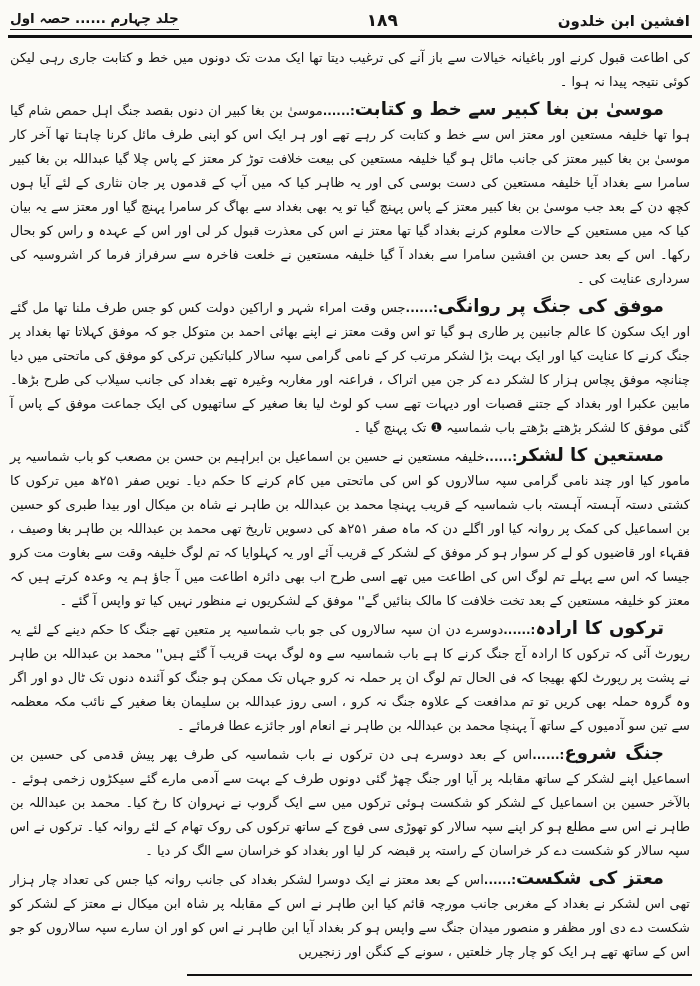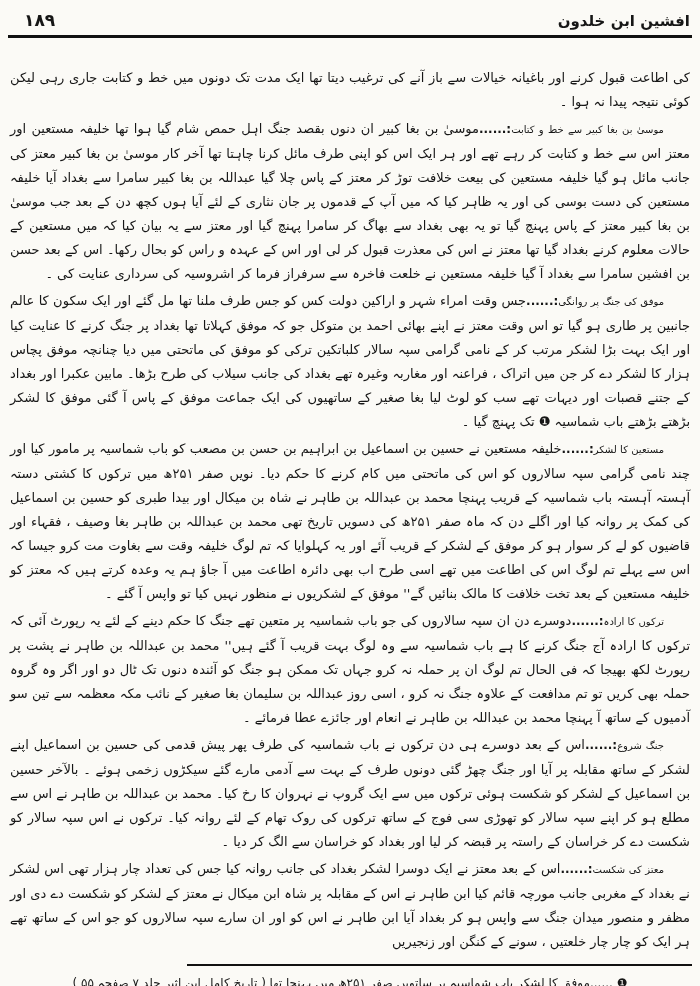--- a/index.html
+++ b/index.html
@@ -19,33 +19,33 @@
   
   .hdr{
     display:flex;align-items:flex-end;justify-content:space-between;
     padding:4px 2px 3px 2px;
   }
   .hdr-title{font-size:15px;font-weight:bold;}
   .hdr-page{font-size:17px;font-weight:bold;letter-spacing:1px;transform:translatex(14px);}
   .hdr-vol{font-size:13.5px;font-weight:bold;border-bottom:1.5px solid #1a1a1a;padding-bottom:3px;}
   .hdr-rule{height:2.6px;background:#111;margin-top:2px;}
   
-  .content{padding:8px 2px 0 2px;margin-top:20px;}
+  .content{padding:8px 2px 0 2px;}
   p.para{
     margin:0 0 3px 0;
     font-size:13px;
     line-height:24px;
     text-align:justify;
     text-justify:inter-word;
   }
   p.para.lead{text-indent:0;}
   p.para.sect{text-indent:26px;}
   .h{
-    font-weight:normal;
-    font-size:10px;
+    font-weight:bold;
+    font-size:18px;
   }
   .sep{font-weight:bold;letter-spacing:1px;font-size:12px;}
   
   .fn-rule{
     width:505px;height:2.2px;background:#111;
     margin:10px 0 7px auto;   
   }
   .footnote{
     font-size:12px;line-height:20px;
     text-align:center;
@@ -57,20 +57,21 @@
   }
 </style>
 </head>
 <body>
 
 <div class="page">
 
   <div class="hdr">
     <span class="hdr-title">افشین ابن خلدون</span>
     <span class="hdr-page">۱۸۹</span>
+    <span class="hdr-vol">جلد چہارم ...... حصہ اول</span>
   </div>
   <div class="hdr-rule"></div>
 
   <div class="content">
 
     <p class="para lead"><span>کی اطاعت قبول کرنے اور باغیانہ خیالات سے باز آنے کی ترغیب دیتا تھا ایک مدت تک دونوں میں خط و کتابت جاری رہی لیکن کوئی نتیجہ پیدا نہ ہوا ۔</span></p>
 
     <p class="para sect"><span class="h">موسیٰ بن بغا کبیر سے خط و کتابت</span><span class="sep">:......</span><span>موسیٰ بن بغا کبیر ان دنوں بقصد جنگ اہل حمص شام گیا ہوا تھا خلیفہ مستعین اور معتز اس سے خط و کتابت کر رہے تھے اور ہر ایک اس کو اپنی طرف مائل کرنا چاہتا تھا آخر کار موسیٰ بن بغا کبیر معتز کی جانب مائل ہو گیا خلیفہ مستعین کی بیعت خلافت توڑ کر معتز کے پاس چلا گیا عبداللہ بن بغا کبیر سامرا سے بغداد آیا خلیفہ مستعین کی دست بوسی کی اور یہ ظاہر کیا کہ میں آپ کے قدموں پر جان نثاری کے لئے آیا ہوں کچھ دن کے بعد جب موسیٰ بن بغا کبیر معتز کے پاس پہنچ گیا تو یہ بھی بغداد سے بھاگ کر سامرا پہنچ گیا اور معتز سے یہ بیان کیا کہ میں مستعین کے حالات معلوم کرنے بغداد گیا تھا معتز نے اس کی معذرت قبول کر لی اور اس کے عہدہ و راس کو بحال رکھا۔ اس کے بعد حسن بن افشین سامرا سے بغداد آ گیا خلیفہ مستعین نے خلعت فاخرہ سے سرفراز فرما کر اشروسیہ کی سرداری عنایت کی ۔</span></p>
 
     <p class="para sect"><span class="h">موفق کی جنگ پر روانگی</span><span class="sep">:......</span><span>جس وقت امراء شہر و اراکین دولت کس کو جس طرف ملنا تھا مل گئے اور ایک سکون کا عالم جانبین پر طاری ہو گیا تو اس وقت معتز نے اپنے بھائی احمد بن متوکل جو کہ موفق کہلاتا تھا بغداد پر جنگ کرنے کا عنایت کیا اور ایک بہت بڑا لشکر مرتب کر کے نامی گرامی سپہ سالار کلباتکین ترکی کو موفق کی ماتحتی میں دیا چنانچہ موفق پچاس ہزار کا لشکر دے کر جن میں اتراک ، فراعنہ اور مغاربہ وغیرہ تھے بغداد کی جانب سیلاب کی طرح بڑھا۔ مابین عکبرا اور بغداد کے جتنے قصبات اور دیہات تھے سب کو لوٹ لیا بغا صغیر کے ساتھیوں کی ایک جماعت موفق کے پاس آ گئی موفق کا لشکر بڑھتے بڑھتے باب شماسیہ ❶ تک پہنچ گیا ۔</span></p>

